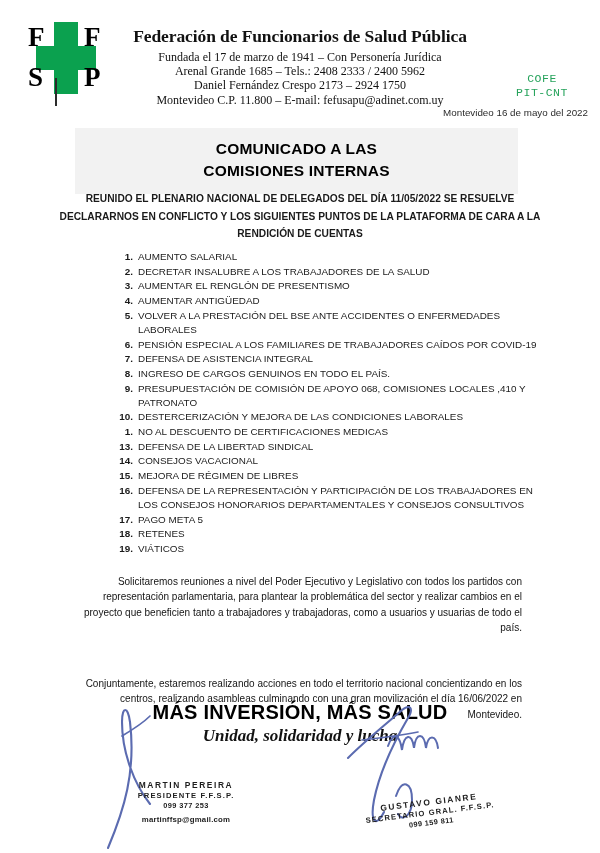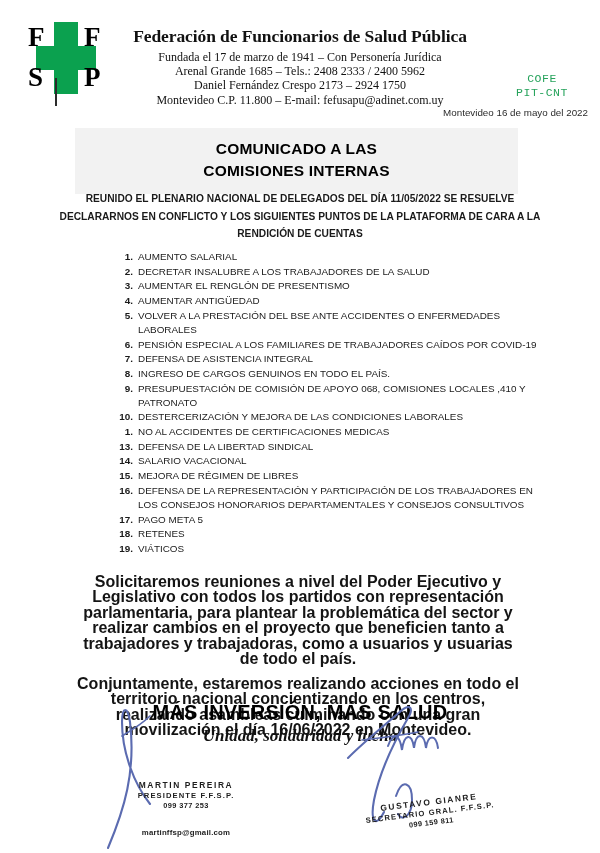--- a/index.html
+++ b/index.html
@@ -169,25 +169,25 @@
     text-align: right;
     font-weight: bold;
     font-size: 9.9px;
   }
 
   
   .para {
     position: absolute;
     left: 74px;
     width: 448px;
-    font-size: 16px;
-    font-weight: bold;
+    font-size: 10px;
+    font-weight: normal;
     line-height: 15.4px;
     color: #141414;
-    text-align: center;
+    text-align: right;
   }
   .para-1 { top: 574px; }
   .para-2 { top: 676px; }
 
   
   .slogan {
     position: absolute;
     left: 0;
     top: 701px;
     width: 600px;
@@ -239,21 +239,21 @@
   .sig-phone {
     font-size: 7.4px;
     font-weight: bold;
     letter-spacing: 0.4px;
     margin-top: 1px;
   }
   .sig-mail {
     font-size: 7.8px;
     font-weight: bold;
     letter-spacing: 0.2px;
-    margin-top: 18px;
+    margin-top: 5px;
   }
 
   .ink {
     position: absolute;
     stroke: #5b6bb0;
     fill: none;
     pointer-events: none;
   }
   .ink-left  { left: 96px;  top: 700px; }
   .ink-right { left: 340px; top: 700px; }
@@ -334,29 +334,29 @@
     <div class="plat-item">
       <span class="plat-num">9.</span>
       <span>PRESUPUESTACIÓN DE COMISIÓN DE APOYO 068, COMISIONES LOCALES ,410 Y PATRONATO</span>
     </div>
     <div class="plat-item">
       <span class="plat-num">10.</span>
       <span>DESTERCERIZACIÓN Y MEJORA DE LAS CONDICIONES LABORALES</span>
     </div>
     <div class="plat-item">
       <span class="plat-num">1.</span>
-      <span>NO AL ACCIDENTES DE CERTIFICACIONES MEDICAS</span>
+      <span>NO AL DESCUENTO DE CERTIFICACIONES MEDICAS</span>
     </div>
     <div class="plat-item">
       <span class="plat-num">13.</span>
       <span>DEFENSA DE LA LIBERTAD SINDICAL</span>
     </div>
     <div class="plat-item">
       <span class="plat-num">14.</span>
-      <span>SALARIO VACACIONAL</span>
+      <span>CONSEJOS VACACIONAL</span>
     </div>
     <div class="plat-item">
       <span class="plat-num">15.</span>
       <span>MEJORA DE RÉGIMEN DE LIBRES</span>
     </div>
     <div class="plat-item">
       <span class="plat-num">16.</span>
       <span>DEFENSA DE LA REPRESENTACIÓN Y PARTICIPACIÓN DE LOS TRABAJADORES EN LOS CONSEJOS HONORARIOS DEPARTAMENTALES Y CONSEJOS CONSULTIVOS</span>
     </div>
     <div class="plat-item">

